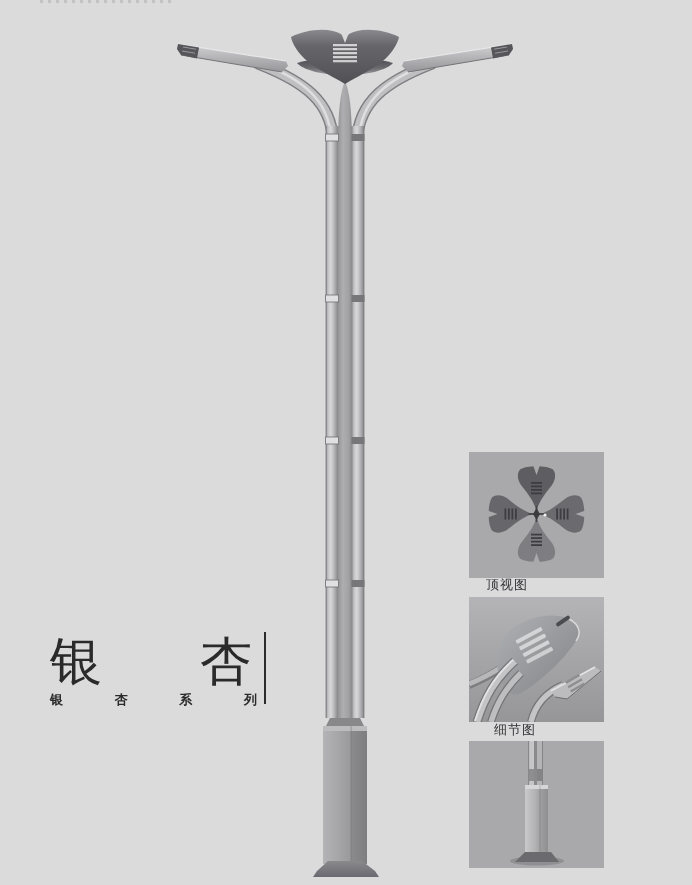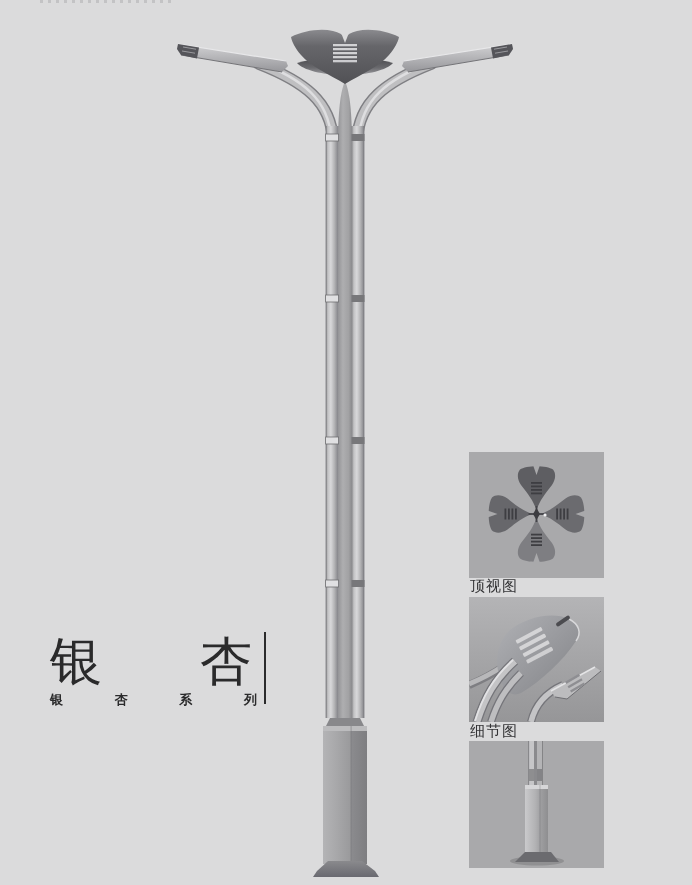--- a/index.html
+++ b/index.html
@@ -33,25 +33,25 @@
     display:flex;justify-content:space-between;
     font-size:13px;font-weight:600;color:#2a2a2b;line-height:16px;
   }
   
   .panel{left:469px;width:135px;background:#a9a9ab;overflow:hidden;}
   .panel svg{display:block;}
   .panel-1{top:452px;height:126px;}
   .panel-2{top:597px;height:125px;}
   .panel-3{top:741px;height:127px;}
   .panel-label{
-    left:470px;width:135px;height:14px;
-    font-size:15px;letter-spacing:1px;color:#333335;line-height:14px;
+    left:486px;width:135px;height:14px;
+    font-size:13px;letter-spacing:1px;color:#333335;line-height:14px;font-family:Liberation Mono, monospace;
   }
   .label-1{top:579px;}
-  .label-2{top:724px;}
+  .label-2{top:724px;margin-left:8px;}
 </style>
 </head>
 <body>
 
 <div class="abs top-artifact"></div>
 
 <svg class="abs product-svg" viewBox="0 0 692 885">
   <defs>
     <linearGradient id="tubeGrad" x1="0" y1="0" x2="1" y2="0">
       <stop offset="0" stop-color="#8e8e91"></stop>

